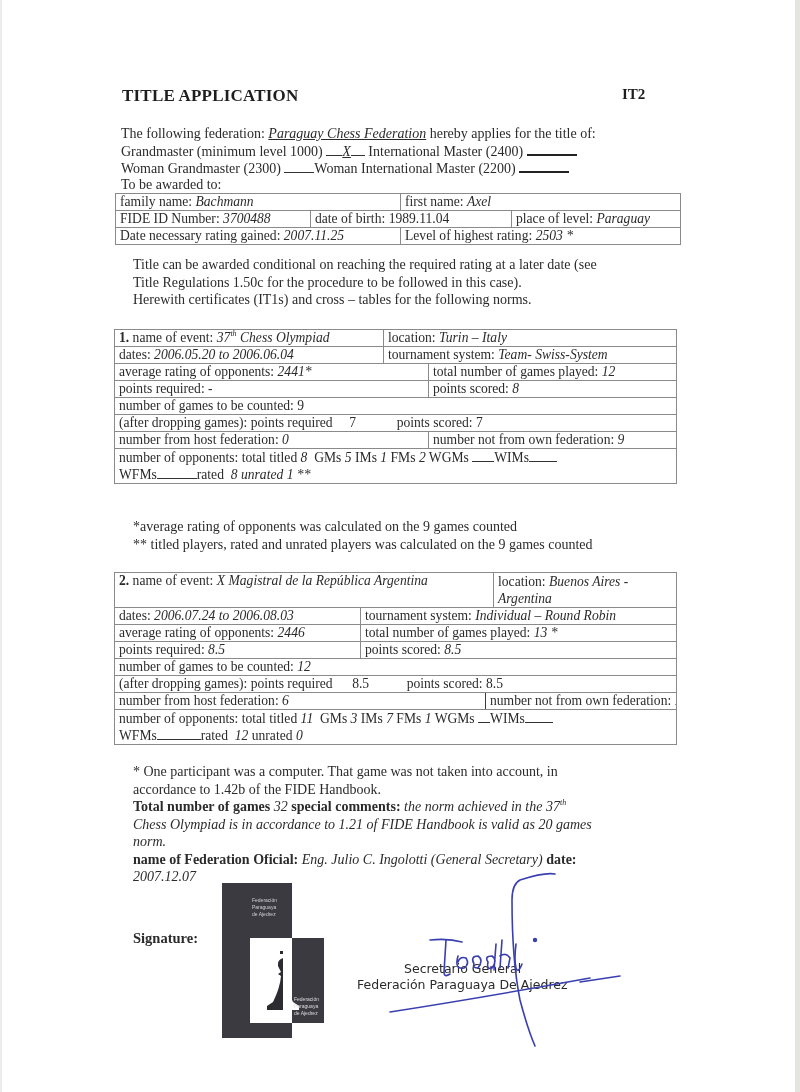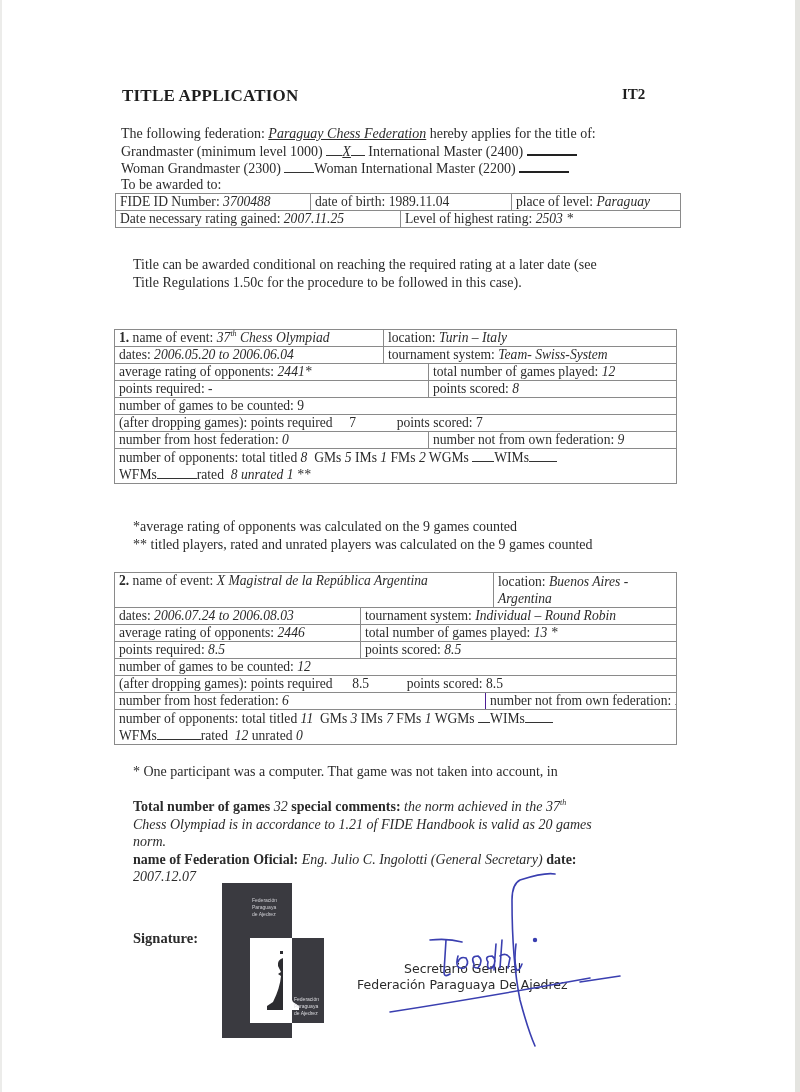--- a/index.html
+++ b/index.html
@@ -50,35 +50,40 @@
 <div class="line" style="top:176px">To be awarded to:</div>
 
 <table class="form" style="left:115px; top:193px; width:565px;">
   <colgroup>
       <col style="width:195px">
       <col style="width:90px">
       <col style="width:111px">
       <col style="width:169px">
     </colgroup>
   <tbody>
+      <tr>
+    <td colspan="2"><span>family name: </span><i>Bachmann</i></td>
+    <td colspan="2"><span>first name: </span><i>Axel</i></td>
+  </tr>
   <tr>
     <td><span>FIDE ID Number: </span><i>3700488</i></td>
     <td colspan="2"><span>date of birth: </span><span>1989.11.04</span></td>
     <td><span>place of level: </span><i>Paraguay</i></td>
   </tr>
   <tr>
     <td colspan="2" style="border-right:1px solid #8a8a8a"><span>Date necessary rating gained:  </span><i>2007.11.25</i></td>
     <td colspan="2"><span>Level of highest rating: </span><i>2503 *</i></td>
   </tr>
 </tbody>
   </table>
 
 <div class="para" style="left:133px; top:256px;">
   <div>Title can be awarded conditional on reaching the required rating at a later date (see</div>
   <div>Title Regulations 1.50c for the procedure to be followed in this case).</div>
+  <div>Herewith certificates (IT1s) and cross – tables for the following norms.</div>
 </div>
 
 <table class="form" style="left:114px; top:329px; width:562px;">
   <colgroup>
       <col style="width:240px">
       <col style="width:29px">
       <col style="width:45px">
       <col style="width:248px">
     </colgroup>
   <tbody>
@@ -158,20 +163,21 @@
   <tr>
     <td colspan="4" style="height:34px; white-space:normal; line-height:17px;">
       <span>number of opponents: total titled </span><i>11</i>&nbsp; <span>GMs</span> <i>3</i> <span>IMs</span> <i>7</i> <span>FMs</span> <i>1</i> <span>WGMs</span> <span class="blank" style="width:12px"></span><span>WIMs</span><span class="blank" style="width:28px"></span><br>
       <span>WFMs</span><span class="blank" style="width:44px"></span><span>rated</span>&nbsp; <i>12</i> <span>unrated</span> <i>0</i>
     </td>
   </tr>
 </tbody>
   </table>
 <div class="para" style="left:133px; top:763px;">
   <div>* One participant was a computer. That game was not taken into account, in</div>
+  <div>accordance to 1.42b of the FIDE Handbook.</div>
 </div>
 
 <div class="para" style="left:133px; top:798px; width:540px;">
   <div style="white-space:nowrap"><b>Total number of games </b><i>32</i><b>  special comments: </b><i>the norm achieved in the 37</i><sup class="i">th</sup></div>
   <div style="white-space:nowrap"><i>Chess Olympiad is in accordance to 1.21 of FIDE Handbook is valid as 20 games</i></div>
   <div><i>norm.</i></div>
   <div style="white-space:nowrap"><b>name of Federation Oficial: </b><i>Eng. Julio C. Ingolotti (General Secretary)</i><b> date:</b></div>
   <div><i>2007.12.07</i></div>
 </div>
 

